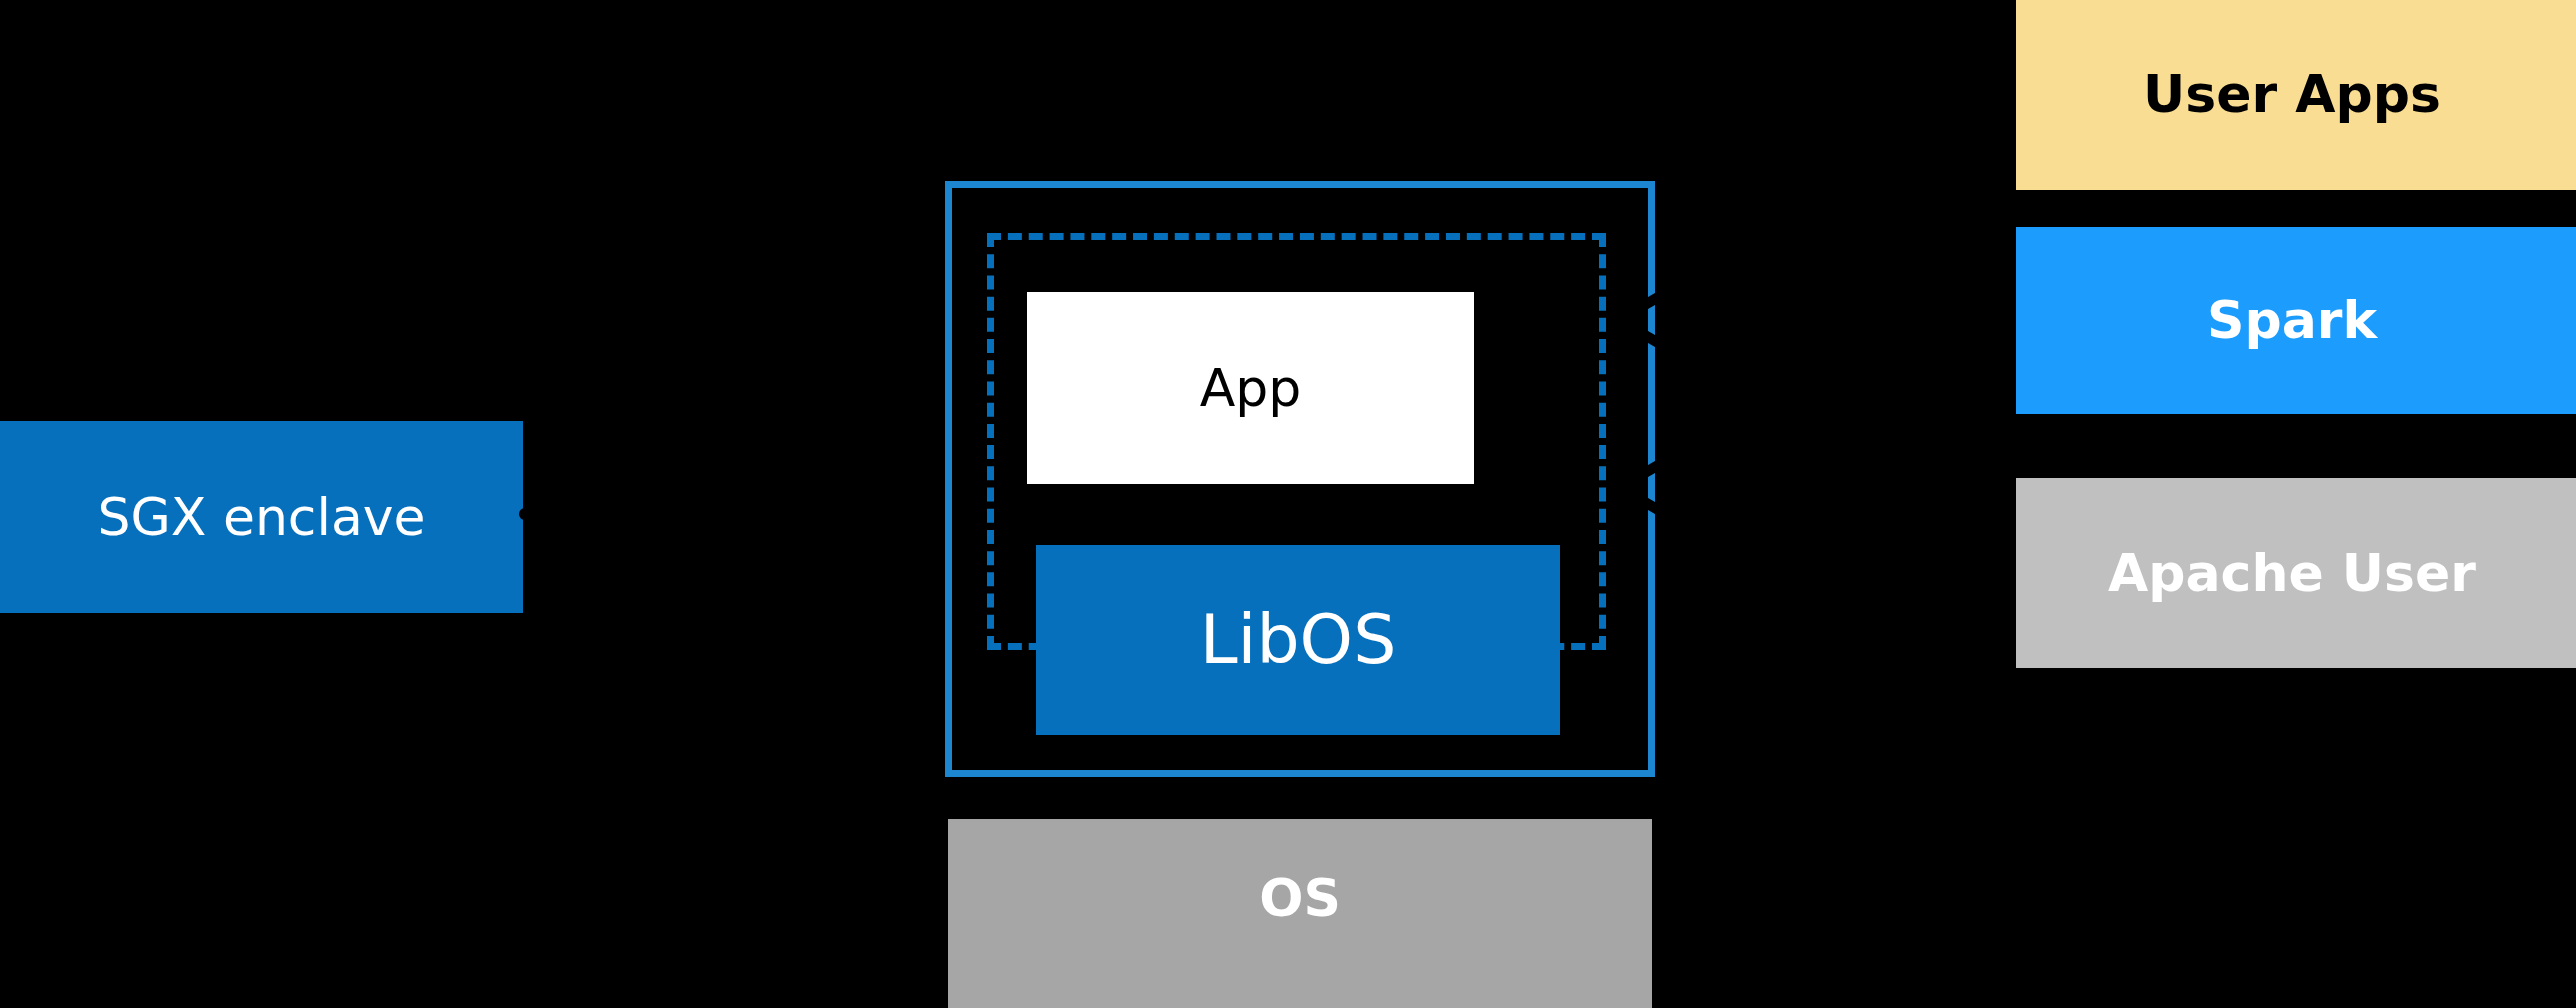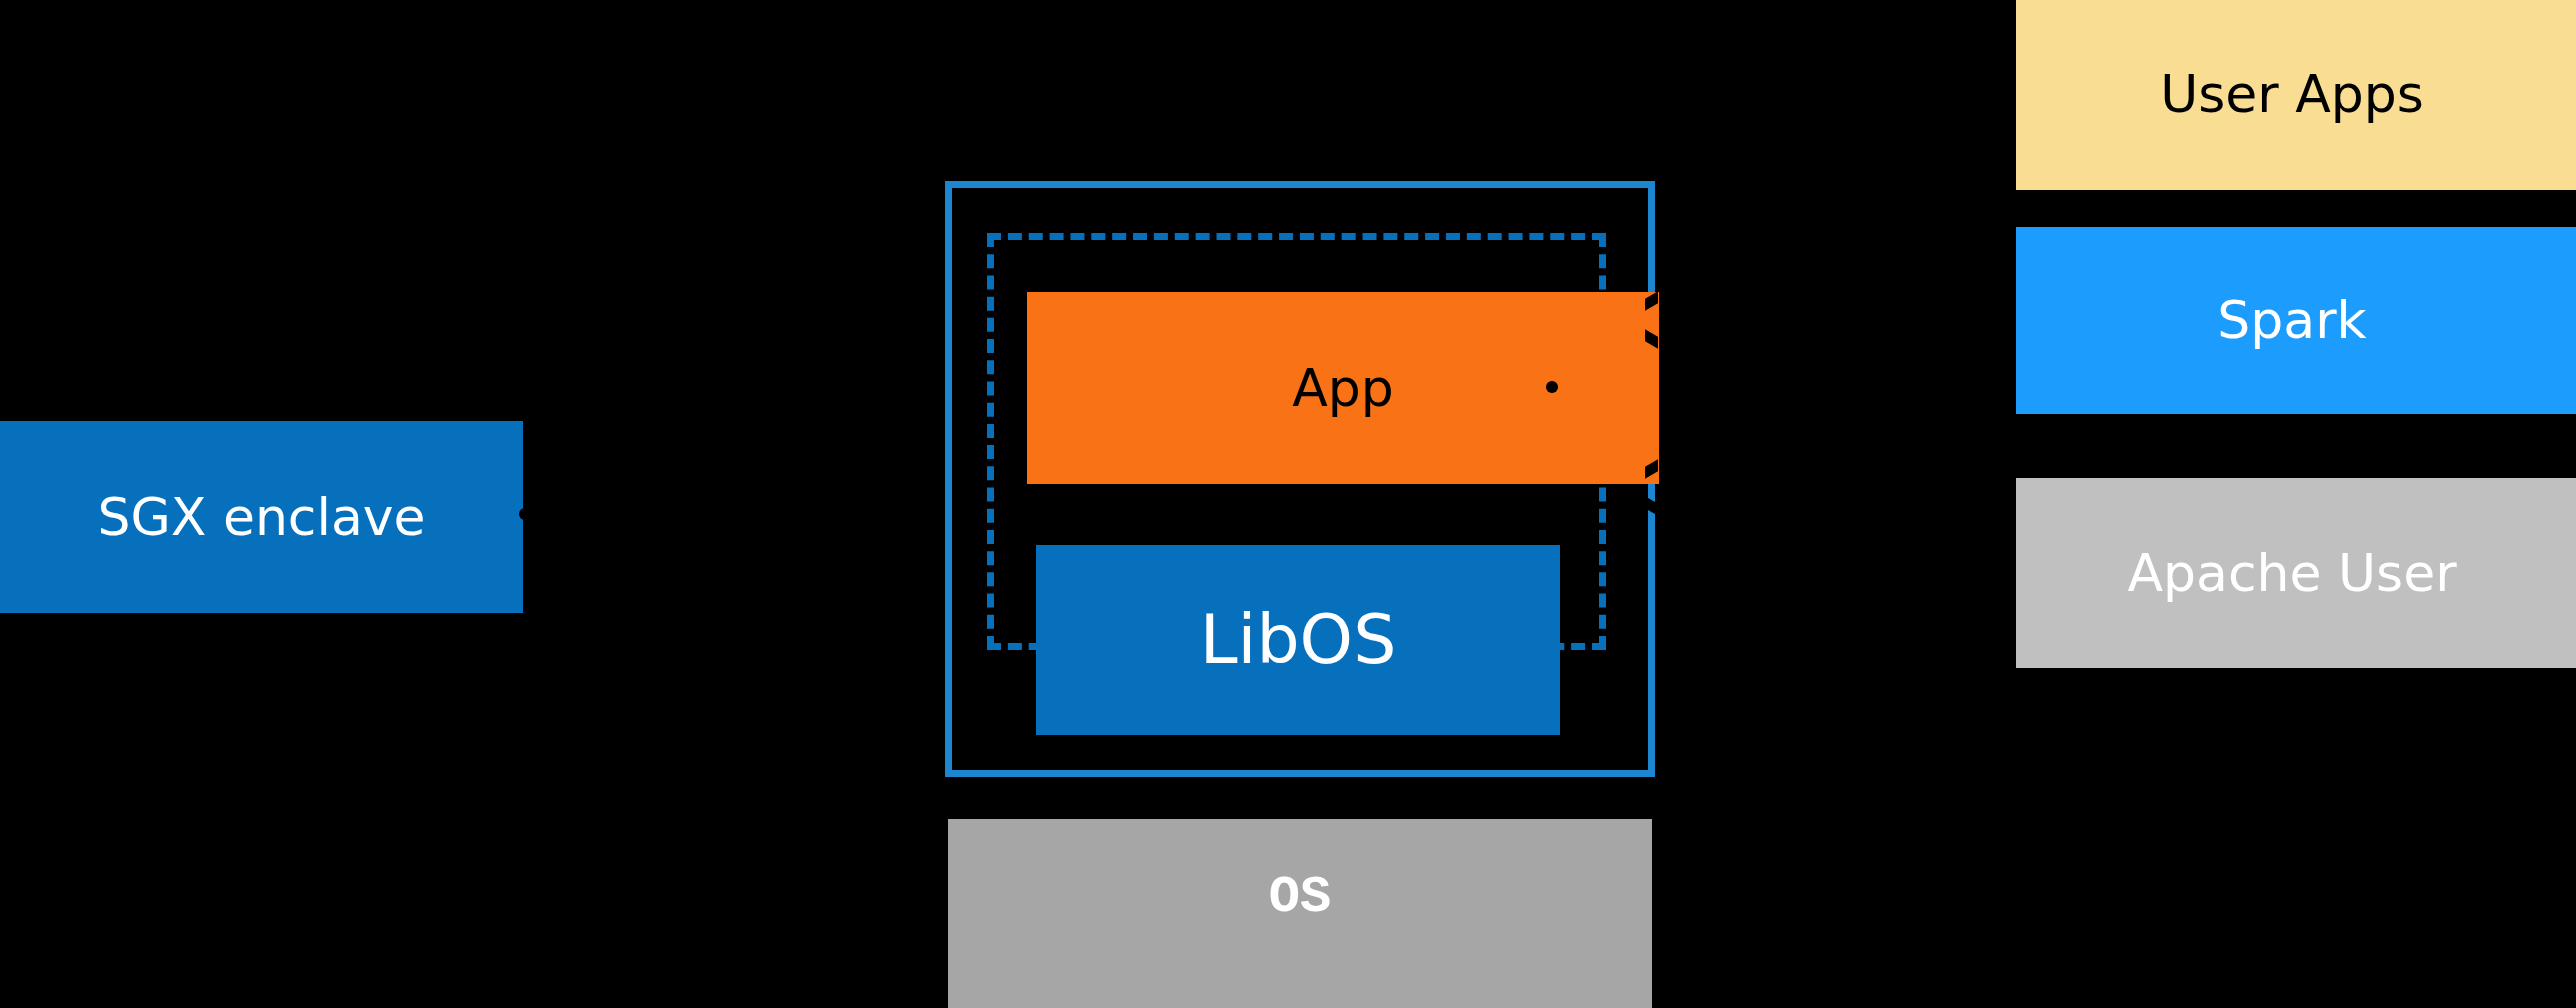--- a/index.html
+++ b/index.html
@@ -84,23 +84,23 @@
   }
   #outline-break-top  { left: 1645px; top: 295px; transform: skewY(-30deg); }
   #outline-break-mid  { left: 1645px; top: 333px; transform: skewY(30deg); }
   #outline-break-bot  { left: 1645px; top: 463px; transform: skewY(-30deg); }
   #outline-break-bot2 { left: 1645px; top: 500px; transform: skewY(30deg); }
 
   
   #app-box {
     left: 1027px;
     top: 292px;
-    width: 632px;
+    width: 447px;
     height: 192px;
-    background: #f97316;
+    background: #ffffff;
     color: #000000;
     font-size: 52px;
     z-index: 5;
   }
   
   #app-arrow-notch {
     position: absolute;
     left: 1546px;
     top: 381px;
     width: 11.7px;
@@ -126,21 +126,21 @@
   #os-box {
     left: 948px;
     top: 819px;
     width: 704px;
     height: 209px;
     background: #a6a6a6;
     color: #ffffff;
     font-size: 52px;
     font-weight: bold;
   }
-  #os-box .lbl { transform: translateY(-25px); font-family: Liberation Mono, monospace; }
+  #os-box .lbl { transform: translateY(-25px); }
 
   
   .stack-box {
     left: 2016px;
     width: 586px;
     font-size: 52px;
   }
   #user-apps-box {
     top: -21px;
     height: 211px;
@@ -153,21 +153,21 @@
     height: 187px;
     background: #1c9cfc;
     color: #ffffff;
   }
   #apache-spark-box {
     top: 478px;
     height: 190px;
     background: #c0c0c0;
     color: #ffffff;
   }
-  .stack-box .lbl { padding-right: 34px; }
+  .stack-box .lbl { padding-right: 34px; font-weight: bold; }
 </style>
 </head>
 <body>
 
 <div id="canvas">
 
   <div class="box" id="sgx-enclave-box">
     <span class="lbl">SGX enclave</span>
   </div>
   <div id="sgx-arrow-notch"></div>

